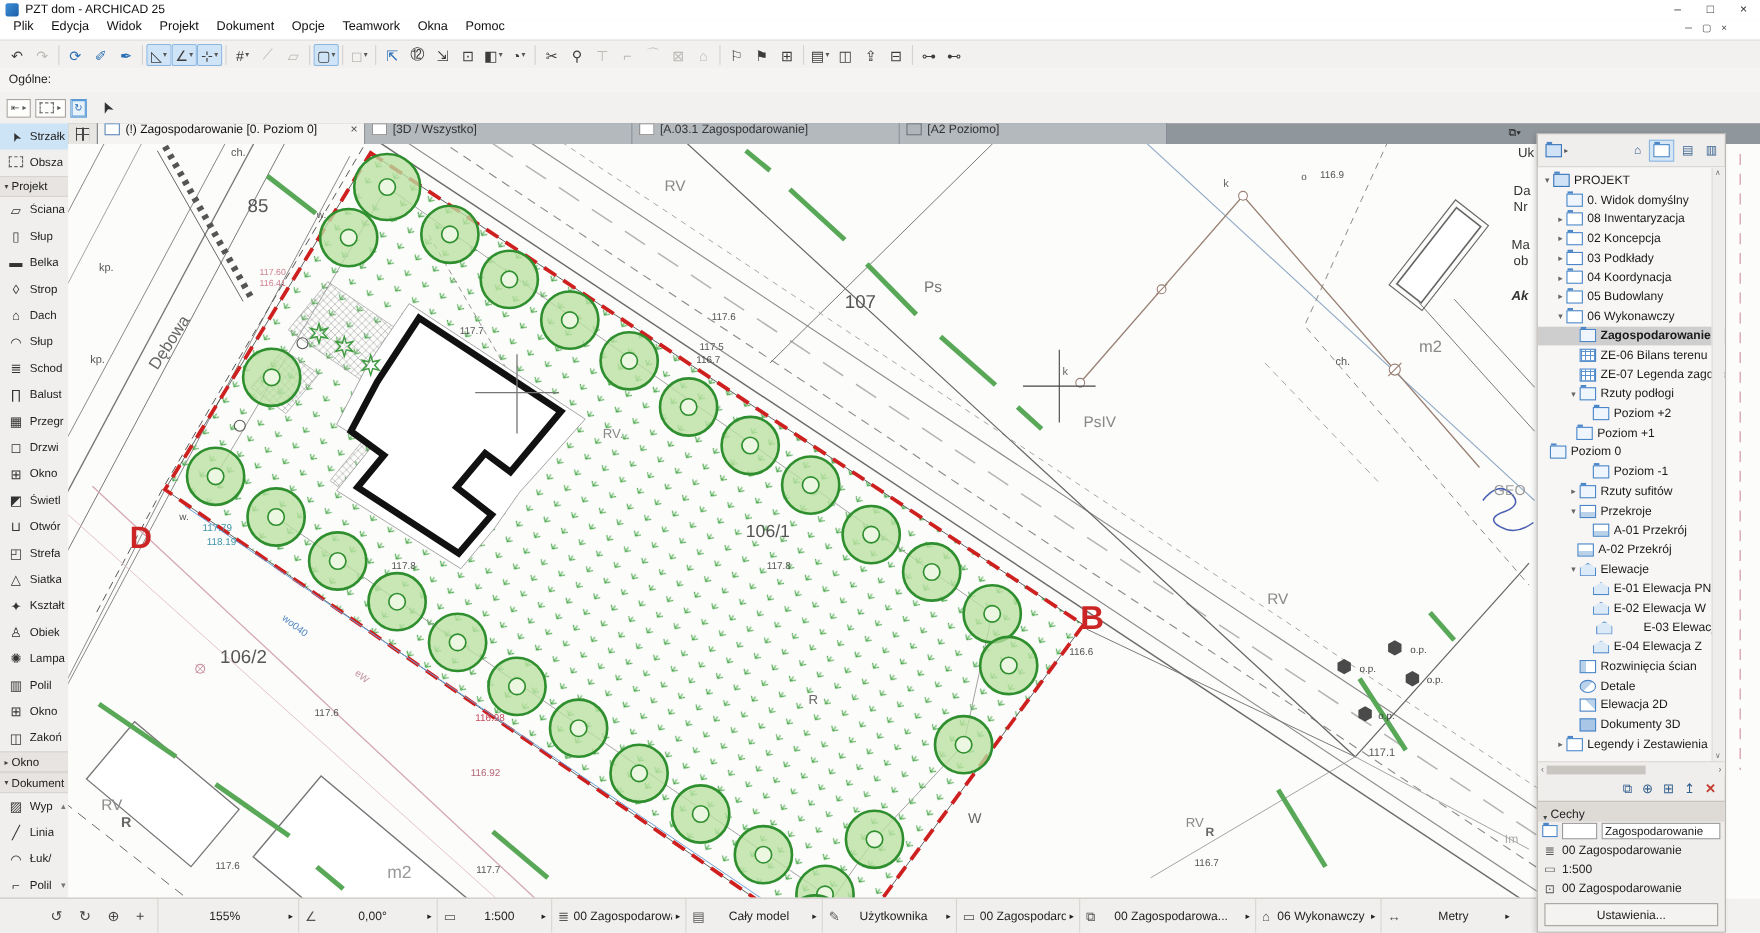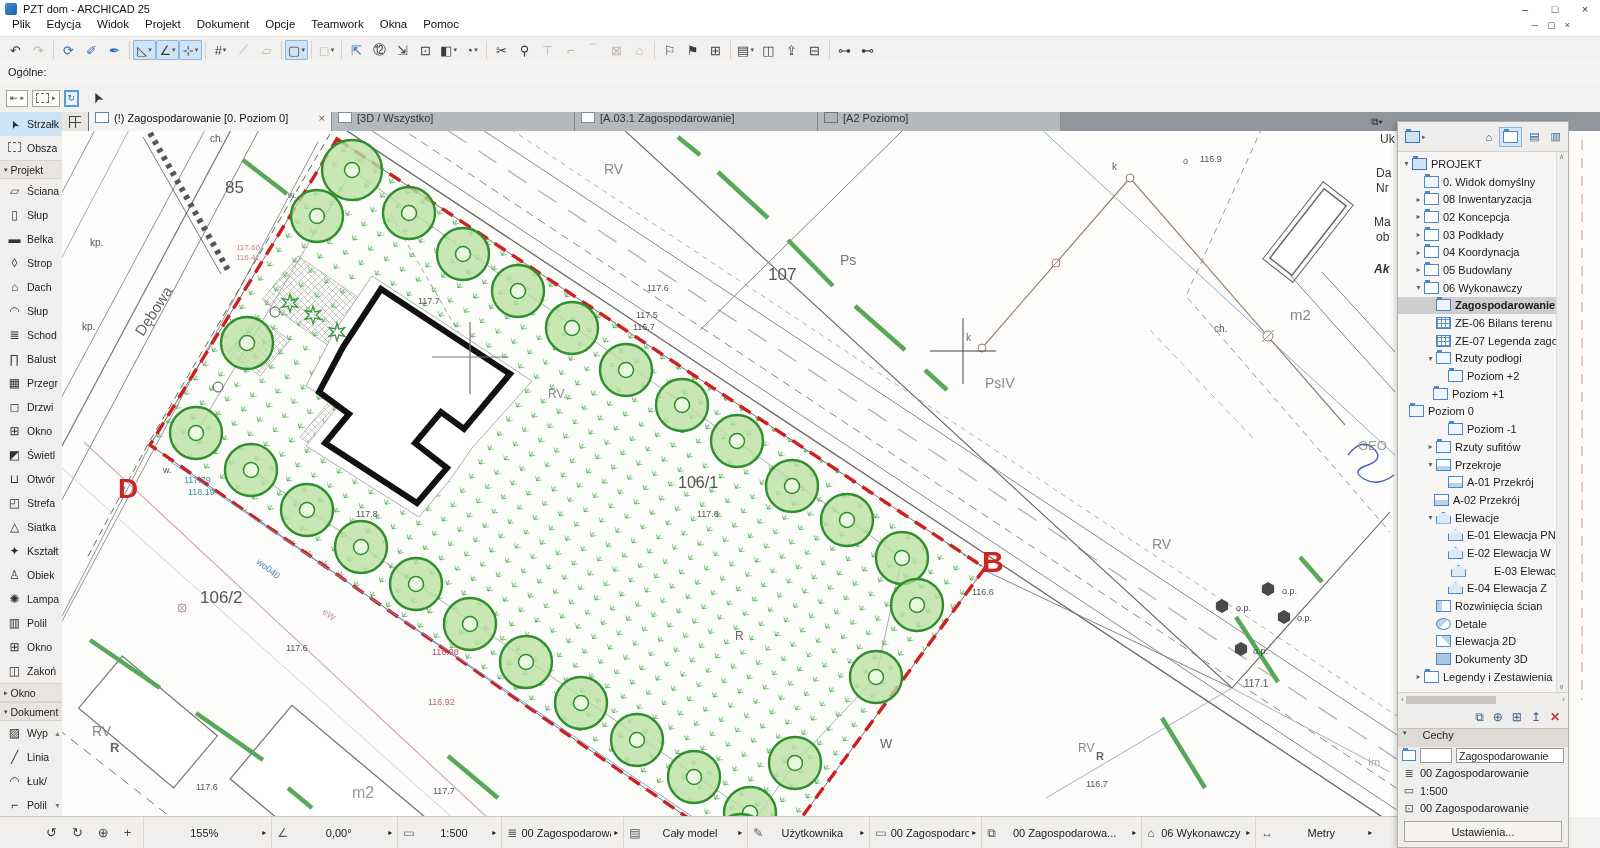--- a/index.html
+++ b/index.html
@@ -73,21 +73,21 @@
   .ti-wall{background:linear-gradient(90deg,#b9d2ea 35%,#fff 35%)}
   .ti-det{border-radius:50%;background:linear-gradient(135deg,#b9d2ea 50%,#fff 50%)}
   .ti-d2{background:linear-gradient(45deg,#fff 60%,#b9d2ea 60%)}
   .ti-d3{background:#a9c6e6}
   .vscroll{position:absolute;right:0;top:0;bottom:0;width:11px;background:#efedeb;border-left:1px solid #ddd;font-size:7px;color:#777;text-align:center}
   .vscroll .up{position:absolute;top:1px;left:2px}.vscroll .dn{position:absolute;bottom:1px;left:2px}
   .hscroll{height:13px;display:flex;align-items:center;background:#f0eeec;font-size:8px;color:#666;padding:0 3px;gap:2px;flex:none}
   .hthumb{height:8px;background:#c9c6c2;width:90px}
   .nav-actions{height:22px;display:flex;align-items:center;justify-content:flex-end;gap:9px;padding-right:8px;font-size:12px;color:#35618f;flex:none}
   .delx{color:#c43b2e;font-weight:bold}
-  .cechy-head{height:18px;background:#dedbd7;display:flex;align-items:flex-start;font-size:11px;color:#222;padding-left:5px;border-top:1px solid #c5c1bd;gap:13px;flex:none}
+  .cechy-head{height:18px;background:#dedbd7;display:flex;align-items:flex-end;font-size:11px;color:#222;padding-left:5px;border-top:1px solid #c5c1bd;gap:0;flex:none}
   .crow{height:17.5px;display:flex;align-items:center;padding:0 4px;gap:4px;font-size:11px;color:#222;flex:none}
   .cicon{width:14px;text-align:center;color:#555;font-size:11px;flex:none}
   .cfold{width:12px;height:9px;border:1px solid #4a86c8;background:#fff;position:relative;flex:none}
   .cfold::before{content:"";position:absolute;top:-3px;left:0;width:5px;height:2px;background:#4a86c8}
   .cfield{border:1px solid #999;background:#fff;height:13px;font-size:10.5px;padding:0 2px;display:flex;align-items:center;overflow:hidden;white-space:nowrap}
   .settings-btn{margin:4px 6px 0 6px;height:19px;border:1px solid #a5a19d;background:#f5f3f1;font-size:11px;display:flex;align-items:center;justify-content:center;color:#222;flex:none}
   
   .statusbar{position:absolute;left:0;bottom:0;width:1397px;height:31px;background:#f1efed;border-top:1px solid #c9c5c1;display:flex;align-items:center;font-size:11px;color:#222;z-index:4}
   .sb-icons{display:flex;gap:15px;padding:0 12px 0 46px;font-size:13px;color:#444;align-items:center}
   .sb-cell{height:100%;display:flex;align-items:center;border-left:1px solid #d8d5d1;padding:0 5px;flex:none;box-sizing:border-box}

